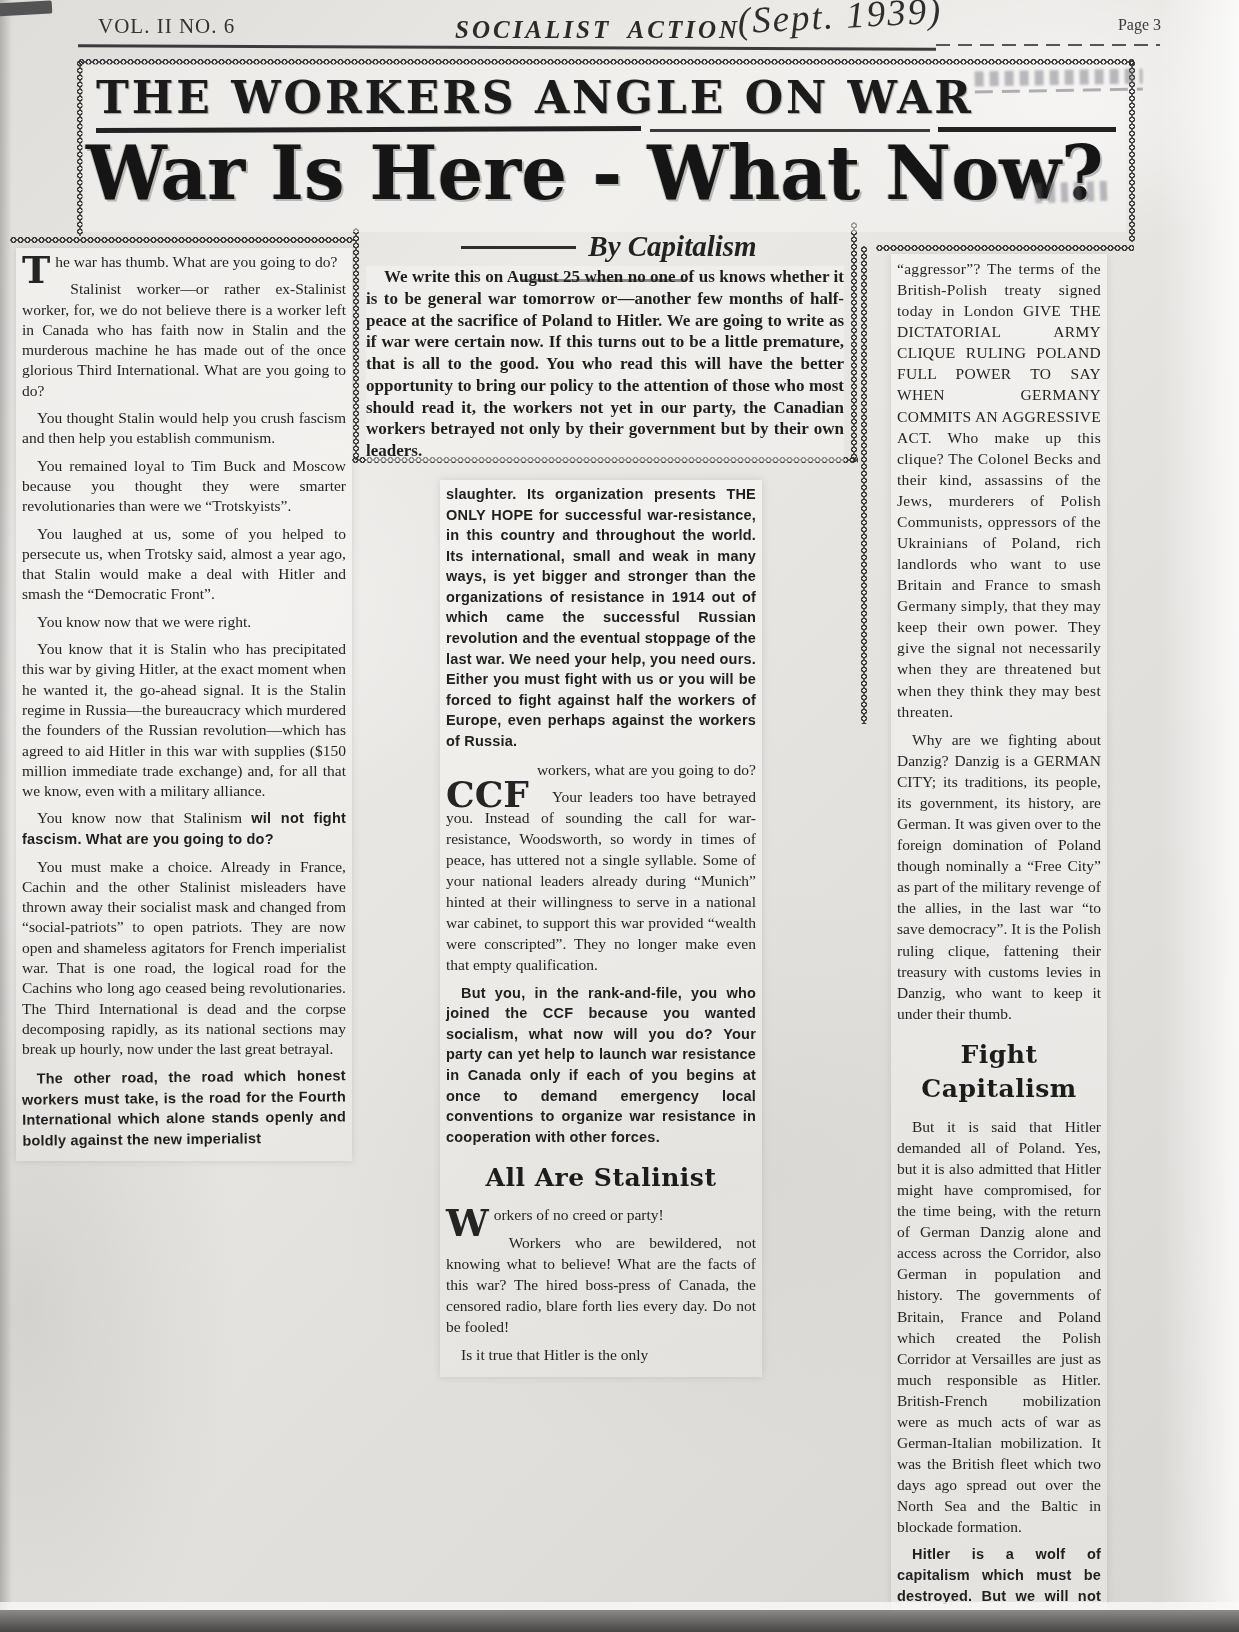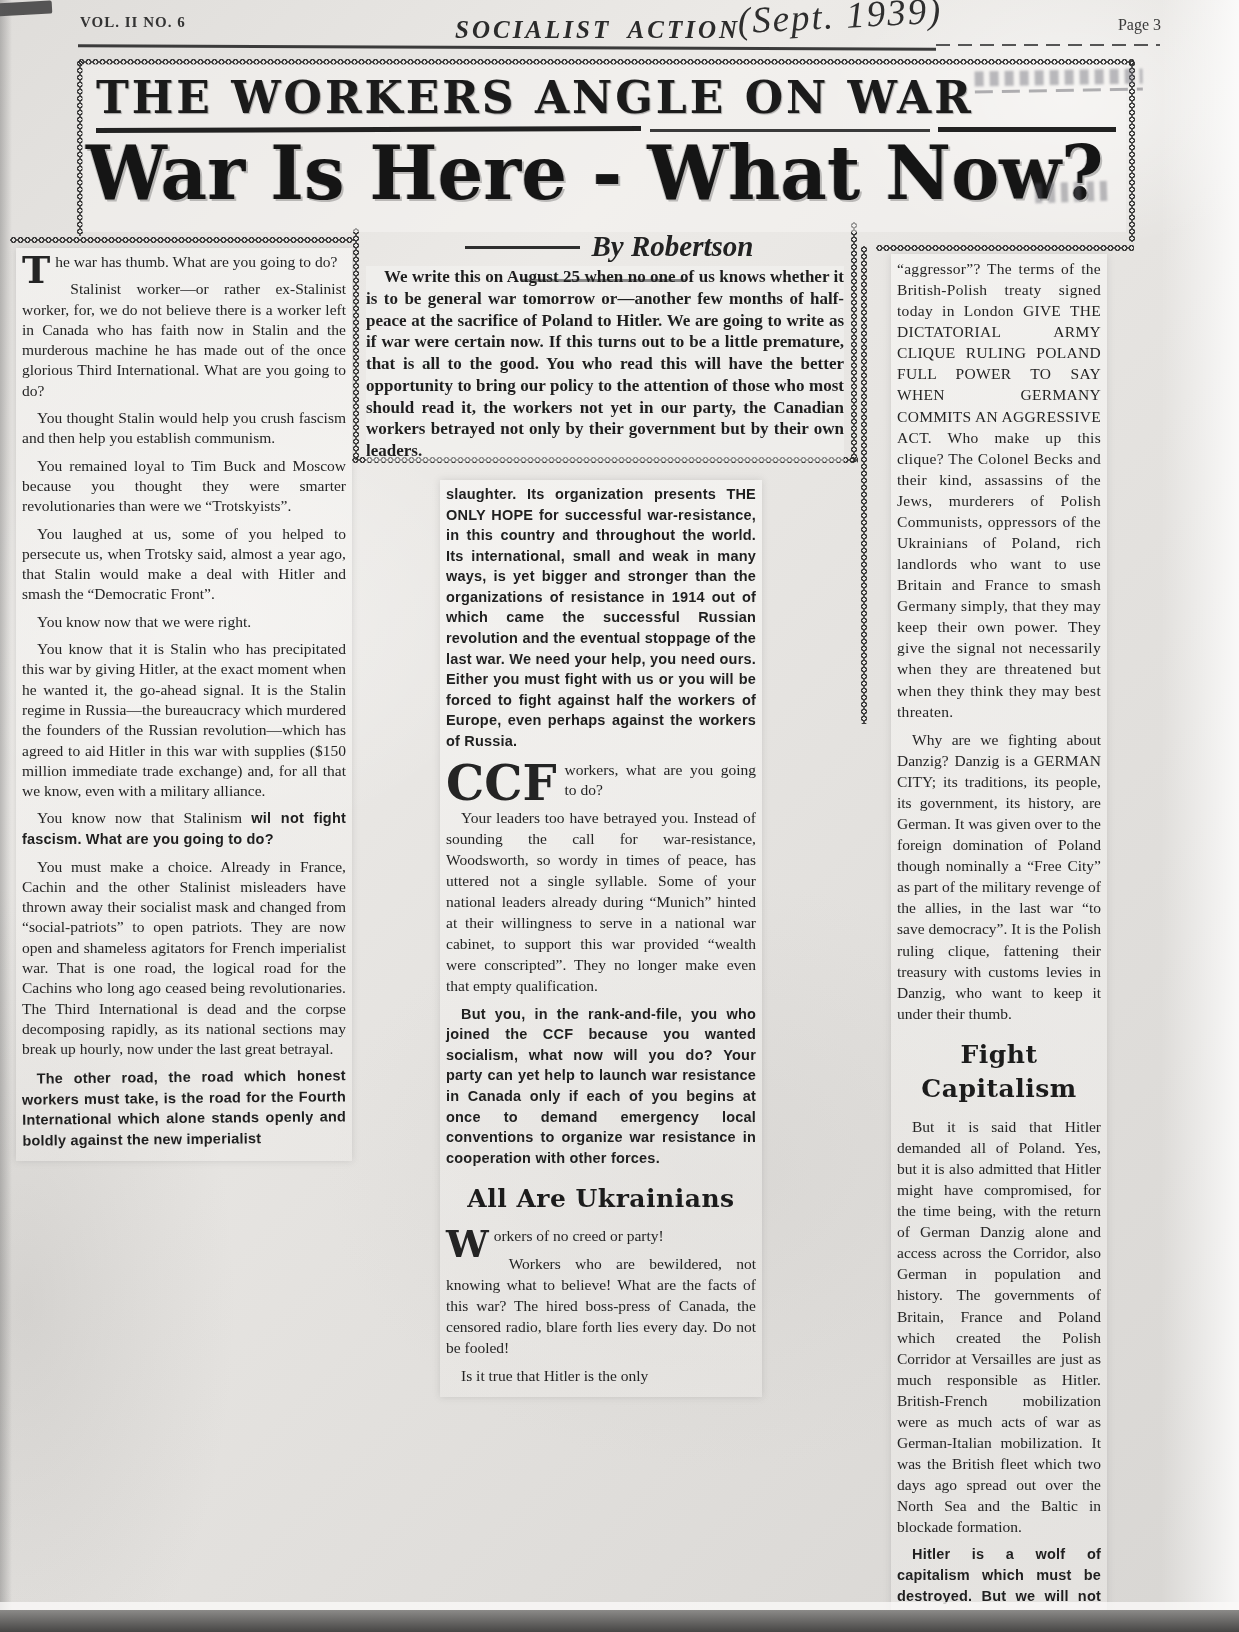--- a/index.html
+++ b/index.html
@@ -25,21 +25,21 @@
     transform:rotate(-3deg);border-radius:2px;opacity:.85;}
 
   
   .sq{position:absolute;opacity:.9;}
   .sq-h{height:8px;background-image:radial-gradient(circle 3.6px at 3.5px 4px, transparent 1.7px, #2a2a2a 1.8px 3.0px, transparent 3.3px);
     background-size:7px 8px;background-repeat:repeat-x;}
   .sq-v{width:8px;background-image:radial-gradient(circle 3.6px at 4px 3.5px, transparent 1.7px, #2a2a2a 1.8px 3.0px, transparent 3.3px);
     background-size:8px 7px;background-repeat:repeat-y;}
 
   
-  .vol{position:absolute;left:80px;top:14px;font-weight:bold;font-size:15px;letter-spacing:1px;color:#333;}
+  .vol{position:absolute;left:98px;top:14px;font-weight:normal;font-size:21px;letter-spacing:1px;color:#333;}
   .masthead-title{position:absolute;left:455px;top:16px;font-weight:bold;font-style:italic;
     font-size:25px;letter-spacing:3px;word-spacing:8px;color:#2b2b2b;}
   .hand-date{position:absolute;left:700px;top:-6px;width:280px;text-align:center;
     font-style:italic;font-size:37px;letter-spacing:2px;transform:rotate(-3deg);color:#2e2e2e;}
   .pageno{position:absolute;right:78px;top:16px;font-size:16px;color:#3a3a3a;}
   .rule-1{position:absolute;left:78px;top:46px;width:858px;height:3px;background:#3b3b3b;transform:rotate(.25deg);}
   .rule-2{position:absolute;left:936px;top:44px;width:224px;height:2px;
     background:repeating-linear-gradient(90deg,#555 0 14px, transparent 14px 22px);}
 
   
@@ -76,21 +76,21 @@
   .col p{margin:0 0 7px 0;text-indent:15px;}
   .col p.noind{text-indent:0;}
   .col-left{left:16px;top:248px;width:336px;font-size:15.5px;line-height:1.31;}
   .col-center{left:440px;top:480px;width:322px;font-size:15.5px;line-height:1.35;}
   .col-right{left:891px;top:254px;width:216px;font-size:15.5px;line-height:1.36;}
 
   .bs{font-family:"Liberation Sans",sans-serif;font-weight:bold;font-size:14.5px;line-height:1.42;letter-spacing:.2px;color:#1f1f1f;}
   p.bs{margin-bottom:8px;}
   .tilt{transform:rotate(-.6deg);}
   .dropcap{float:left;font-size:38px;line-height:.78;font-weight:bold;margin:3px 5px 0 0;font-family:"DejaVu Serif",serif;}
-  .ccf{float:left;font-size:48px;line-height:.8;font-weight:bold;margin:4px 8px 0 0;font-family:"DejaVu Serif",serif;}
+  .ccf{float:left;font-size:36px;line-height:.8;font-weight:bold;margin:20px 8px 0 0;font-family:"DejaVu Serif",serif;}
   .subhead{font-family:"DejaVu Serif",serif;font-weight:bold;font-size:25px;text-align:center;
     margin:14px 0 10px;letter-spacing:.5px;color:#1c1c1c;}
   .caps{letter-spacing:.3px;}
 
   
   .pref{margin-top:8px;text-align:center;font-style:italic;font-weight:bold;font-size:29px;color:#1f1f1f;
     text-indent:0;transform:rotate(-2deg);}
   .pref .arrow{font-size:42px;font-weight:normal;vertical-align:-4px;letter-spacing:-3px;margin-right:6px;}
 </style>
 </head>
@@ -124,21 +124,21 @@
   <div class="kick-u u2"></div>
   <div class="kick-u u3"></div>
   <div class="main-title">War Is Here - What Now?</div>
   <div class="stamp">
       <div class="l1"></div>
       <div class="l2"></div>
     </div>
   <div class="stamp2"></div>
 
   <div class="byline">
-    <span class="dash dash-l"></span><span>By Robertson</span><span class="dash dash-r"></span>
+    <span class="dash dash-l"></span><span>By Capitalism</span><span class="dash dash-r"></span>
   </div>
   <div class="intro-text">We write this on August 25 when no one of us knows whether it is to be general war tomorrow or—another few months of half-peace at the sacrifice of Poland to Hitler. We are going to write as if war were certain now. If this turns out to be a little premature, that is all to the good. You who read this will have the better opportunity to bring our policy to the attention of those who most should read it, the workers not yet in our party, the Canadian workers betrayed not only by their government but by their own leaders.</div>
 
   <section class="col col-left">
     <p class="noind"><span class="dropcap">T</span><span>he war has thumb.  What are you going to do?</span></p>
     <p>Stalinist worker—or rather ex-Stalinist worker, for, we do not believe there is a worker left in Canada who has faith now in Stalin and the murderous machine he has made out of the once glorious Third International. What are you going to do?</p>
     <p>You thought Stalin would help you crush fascism and then help you establish communism.</p>
     <p>You remained loyal to Tim Buck and Moscow because you thought they were smarter revolutionaries than were we “Trotskyists”.</p>
     <p>You laughed at us, some of you helped to persecute us, when Trotsky said, almost a year ago, that Stalin would make a deal with Hitler and smash the “Democratic Front”.</p>
     <p>You know now that we were right.</p>
@@ -146,21 +146,21 @@
     <p><span>You know now that Stalinism </span><span class="bs">wil not fight fascism. What are you going to do?</span></p>
     <p>You must make a choice. Already in France, Cachin and the other Stalinist misleaders have thrown away their socialist mask and changed from “social-patriots” to open patriots. They are now open and shameless agitators for French imperialist war. That is one road, the logical road for the Cachins who long ago ceased being revolutionaries. The Third International is dead and the corpse decomposing rapidly, as its national sections may break up hourly, now under the last great betrayal.</p>
     <p class="bs tilt">The other road, the road which honest workers must take, is the road for the Fourth International which alone stands openly and boldly against the new imperialist</p>
   </section>
 
   <section class="col col-center">
     <p class="bs noind">slaughter. Its organization presents THE ONLY HOPE for successful war-resistance, in this country and throughout the world. Its international, small and weak in many ways, is yet bigger and stronger than the organizations of resistance in 1914 out of which came the successful Russian revolution and the eventual stoppage of the last war. We need your help, you need ours. Either you must fight with us or you will be forced to fight against half the workers of Europe, even perhaps against the workers of Russia.</p>
     <p class="noind"><span class="ccf">CCF</span><span>workers, what are you going to do?</span></p>
     <p>Your leaders too have betrayed you. Instead of sounding the call for war-resistance, Woodsworth, so wordy in times of peace, has uttered not a single syllable. Some of your national leaders already during “Munich” hinted at their willingness to serve in a national war cabinet, to support this war provided “wealth were conscripted”. They no longer make even that empty qualification.</p>
     <p class="bs">But you, in the rank-and-file, you who joined the CCF because you wanted socialism, what now will you do? Your party can yet help to launch war resistance in Canada only if each of you begins at once to demand emergency local conventions to organize war resistance in cooperation with other forces.</p>
-    <h2 class="subhead">All Are Ukrainians</h2>
+    <h2 class="subhead">All Are Stalinist</h2>
     <p class="noind"><span class="dropcap">W</span><span>orkers of no creed or party!</span></p>
     <p>Workers who are bewildered, not knowing what to believe! What are the facts of this war? The hired boss-press of Canada, the censored radio, blare forth lies every day. Do not be fooled!</p>
     <p>Is it true that Hitler is the only</p>
   </section>
 
   <section class="col col-right">
     <p class="noind caps">“aggressor”? The terms of the British-Polish treaty signed today in London GIVE THE DICTATORIAL ARMY CLIQUE RULING POLAND FULL POWER TO SAY WHEN GERMANY COMMITS AN AGGRESSIVE ACT. Who make up this clique? The Colonel Becks and their kind, assassins of the Jews, murderers of Polish Communists, oppressors of the Ukrainians of Poland, rich landlords who want to use Britain and France to smash Germany simply, that they may keep their own power. They give the signal not necessarily when they are threatened but when they think they may best threaten.</p>
     <p>Why are we fighting about Danzig? Danzig is a GERMAN CITY; its traditions, its people, its government, its history, are German. It was given over to the foreign domination of Poland though nominally a “Free City” as part of the military revenge of the allies, in the last war “to save democracy”. It is the Polish ruling clique, fattening their treasury with customs levies in Danzig, who want to keep it under their thumb.</p>
     <h2 class="subhead">Fight Capitalism</h2>
     <p>But it is said that Hitler demanded all of Poland. Yes, but it is also admitted that Hitler might have compromised, for the time being, with the return of German Danzig alone and access across the Corridor, also German in population and history. The governments of Britain, France and Poland which created the Polish Corridor at Versailles are just as much responsible as Hitler. British-French mobilization were as much acts of war as German-Italian mobilization. It was the British fleet which two days ago spread out over the North Sea and the Baltic in blockade formation.</p>

